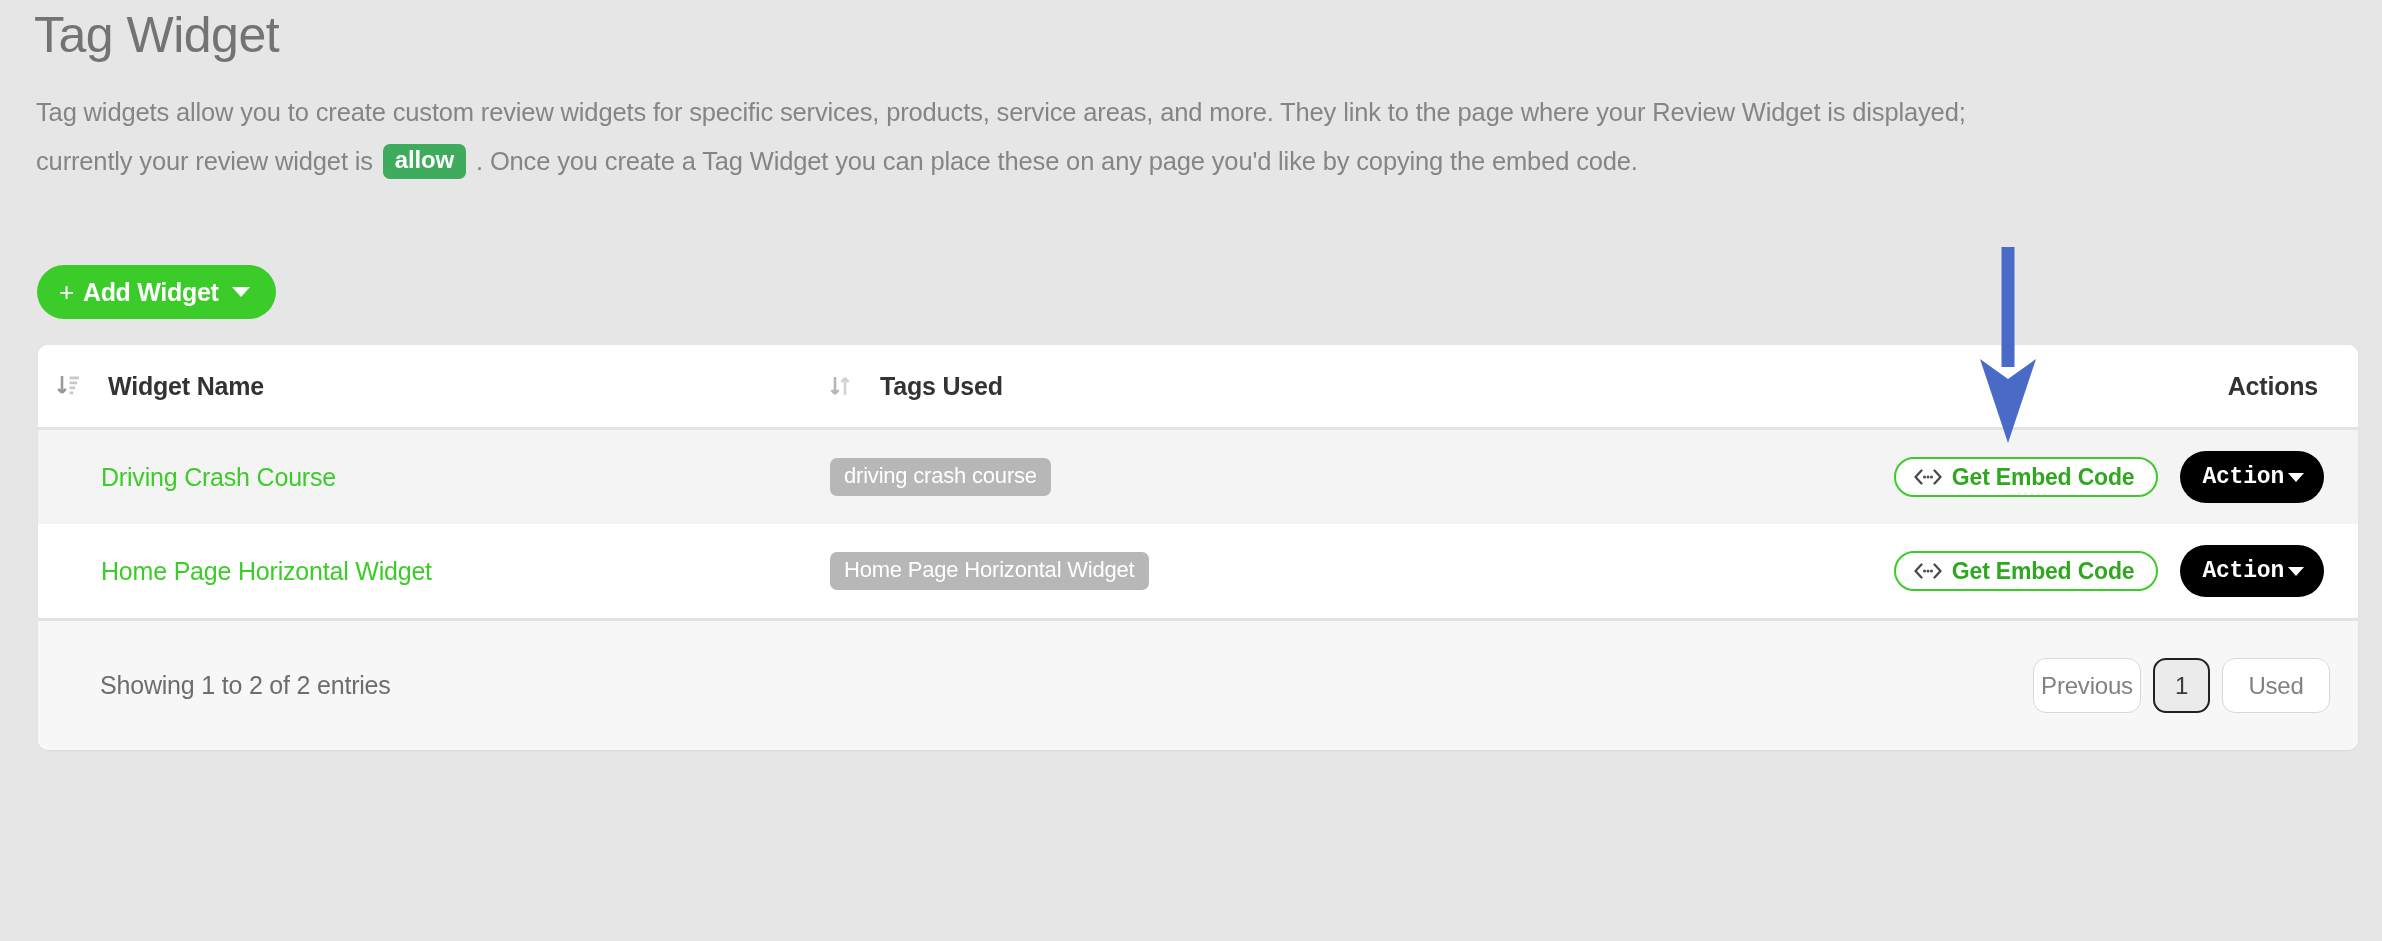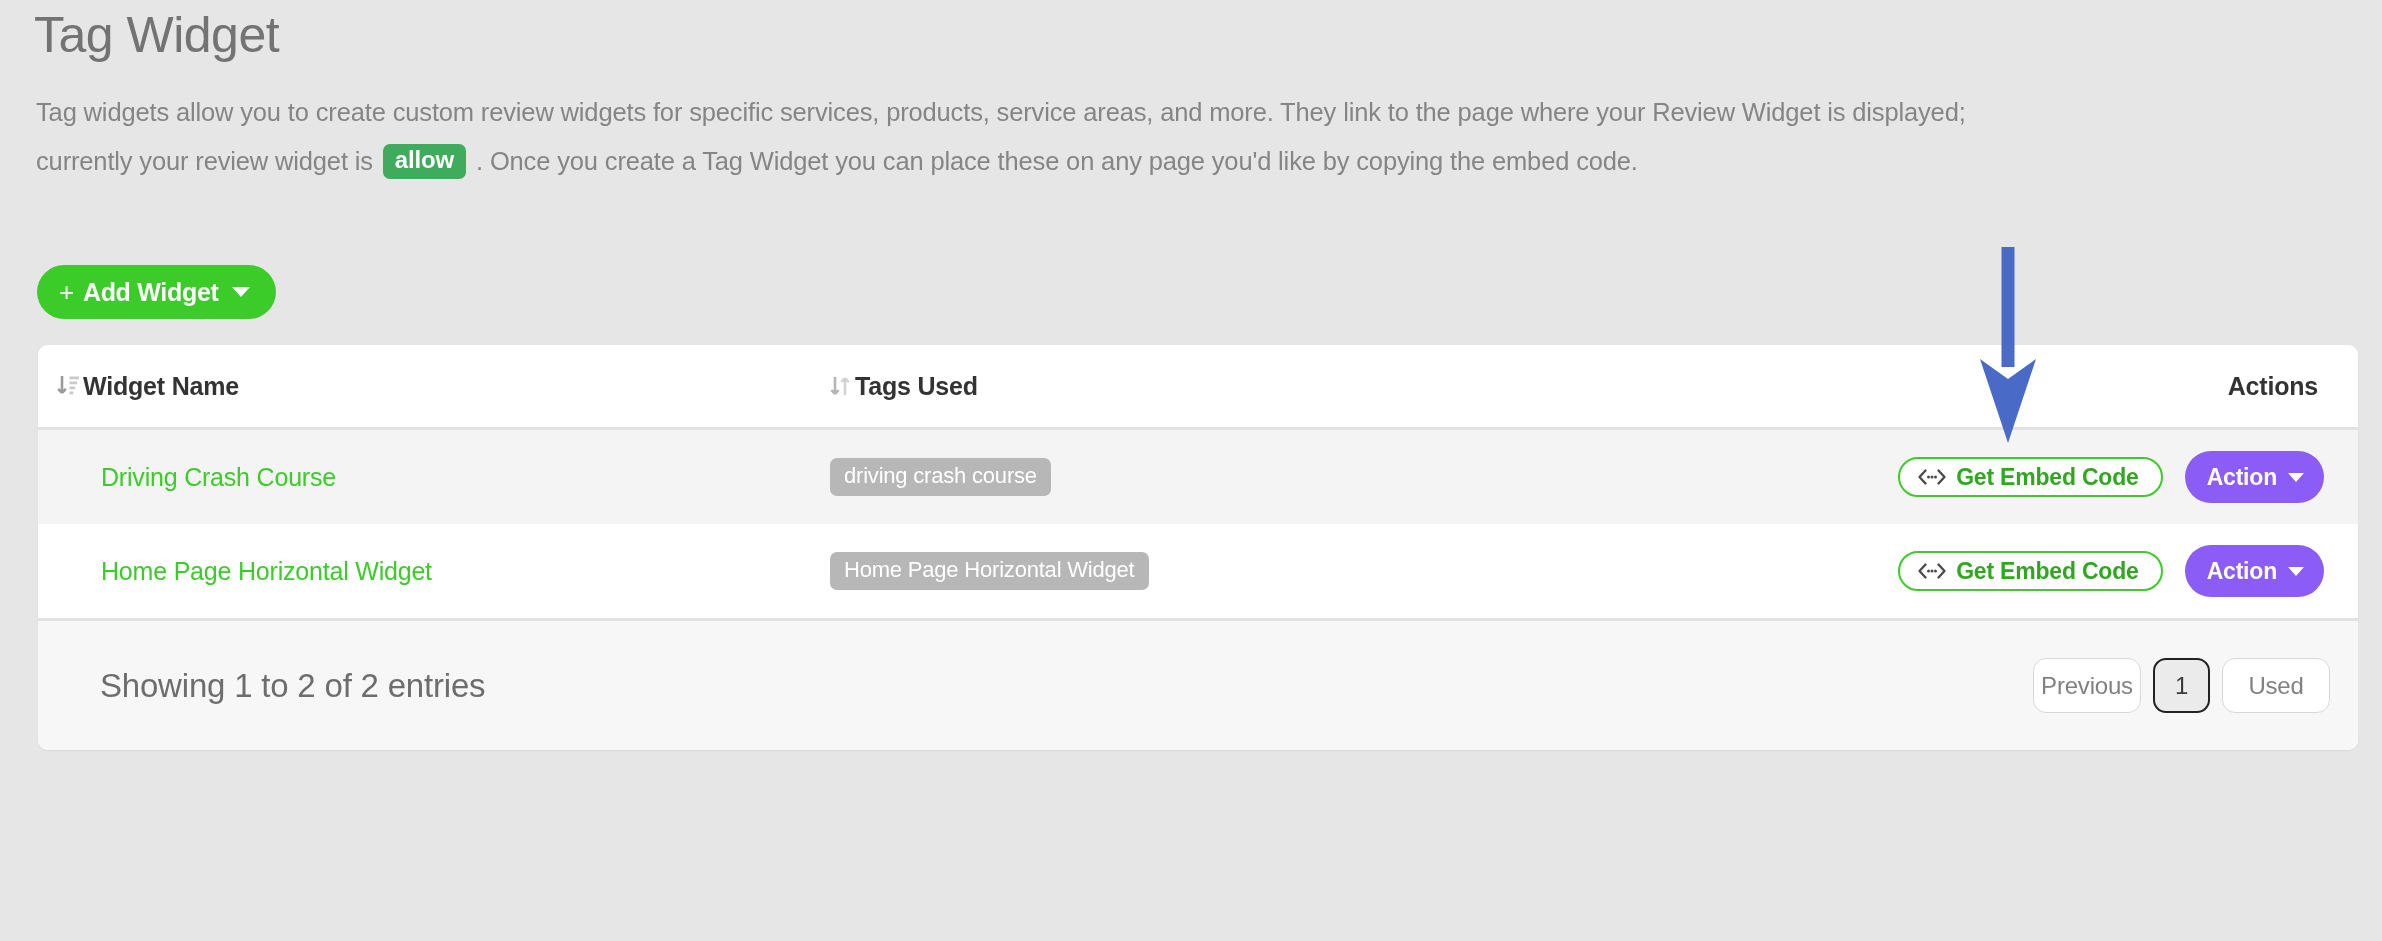--- a/index.html
+++ b/index.html
@@ -106,21 +106,21 @@
     border-bottom: 3px solid #e3e3e3;
     padding: 0 34px 0 18px;
   }
   .th {
     font-size: 25px;
     font-weight: bold;
     color: #333333;
     letter-spacing: -0.2px;
     display: flex;
     align-items: center;
-    gap: 1px;
+    gap: 26px;
   }
   .col-name   { width: 772px; }
   .col-tags   { width: 925px; }
   .col-action { flex: 1; justify-content: flex-end; padding-right: 6px; }
 
   .sort-icon { display: inline-flex; align-items: center; }
 
   .trow {
     display: flex;
     align-items: center;
@@ -173,48 +173,47 @@
     color: #4a4a4a;
     font-size: 22px;
     line-height: 1;
     display: inline-flex;
     align-items: center;
   }
 
   .action-btn {
     height: 52px;
     padding: 0 20px 0 22px;
-    background: #8b5cf6;
+    background: #000000;
     border: none;
     border-radius: 26px;
     color: #ffffff;
-    font-family: Liberation Sans, sans-serif;
+    font-family: Liberation Mono, monospace;
     font-size: 23px;
     font-weight: bold;
     letter-spacing: -0.2px;
     display: flex;
     align-items: center;
-    gap: 7px;
     cursor: pointer;
   }
   .action-btn .caret-down {
     border-left-width: 8px; border-right-width: 8px; border-top-width: 9px;
   }
 
   .tfoot {
     display: flex;
     align-items: center;
     justify-content: space-between;
     height: 132px;
     background: #f7f7f7;
     border-top: 3px solid #e3e3e3;
     padding: 0 22px 0 62px;
   }
   .showing-text {
-    font-size: 33px;
+    font-size: 25px;
     color: #6d6d6d;
     letter-spacing: -0.2px;
   }
   .pagination { display: flex; align-items: center; gap: 0; }
   .page-btn {
     min-width: 108px;
     height: 55px;
     background: #ffffff;
     border: 1.5px solid #d8d8d8;
     border-radius: 13px;

